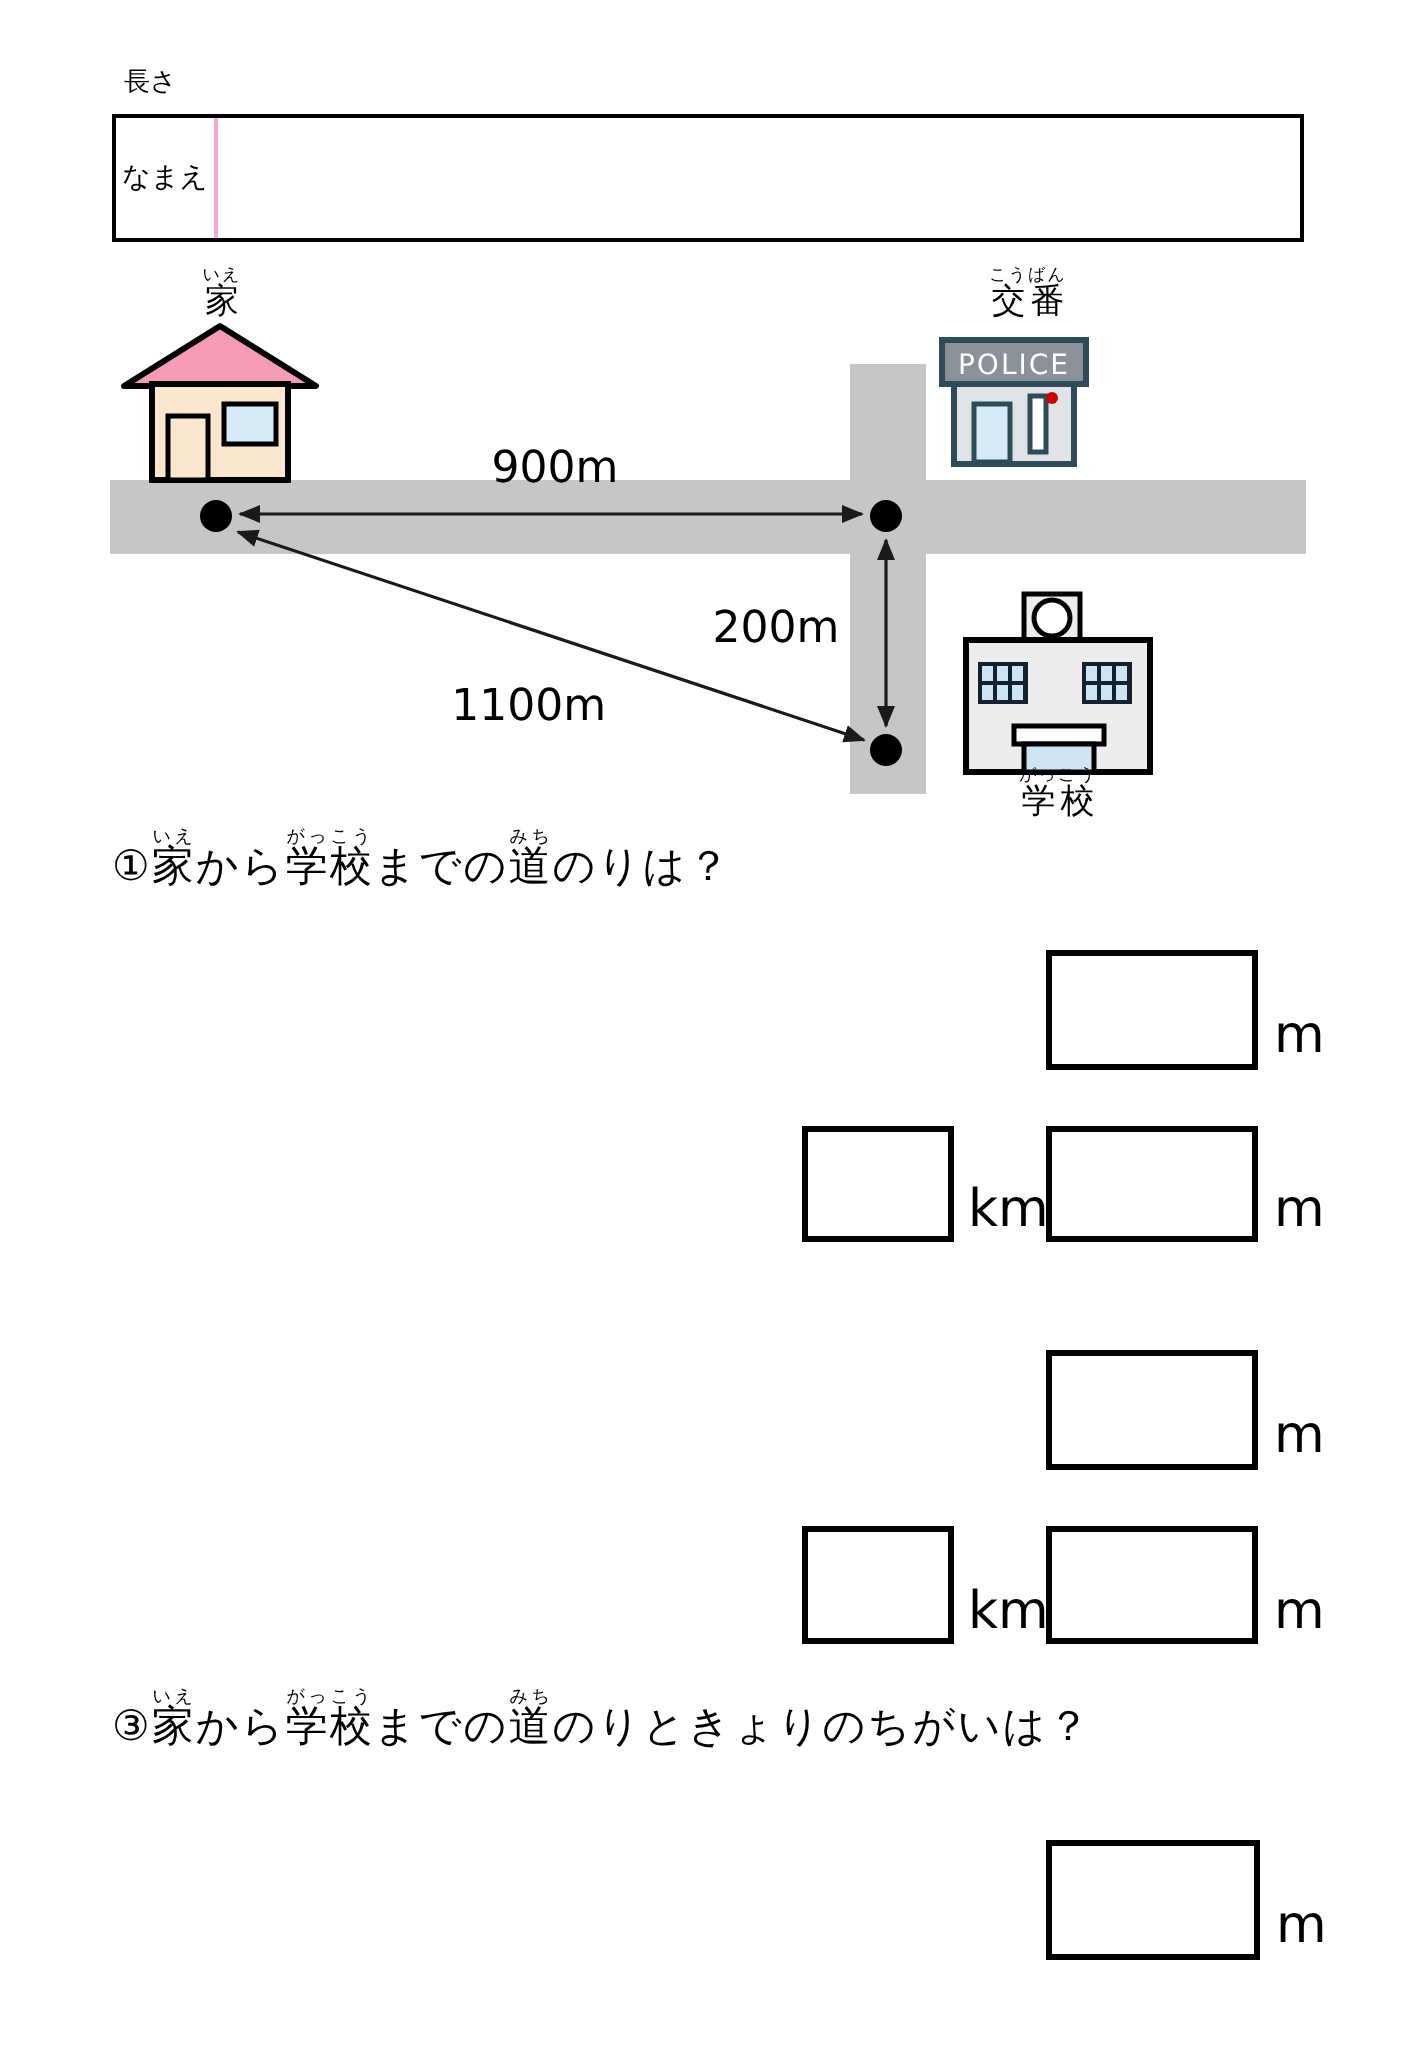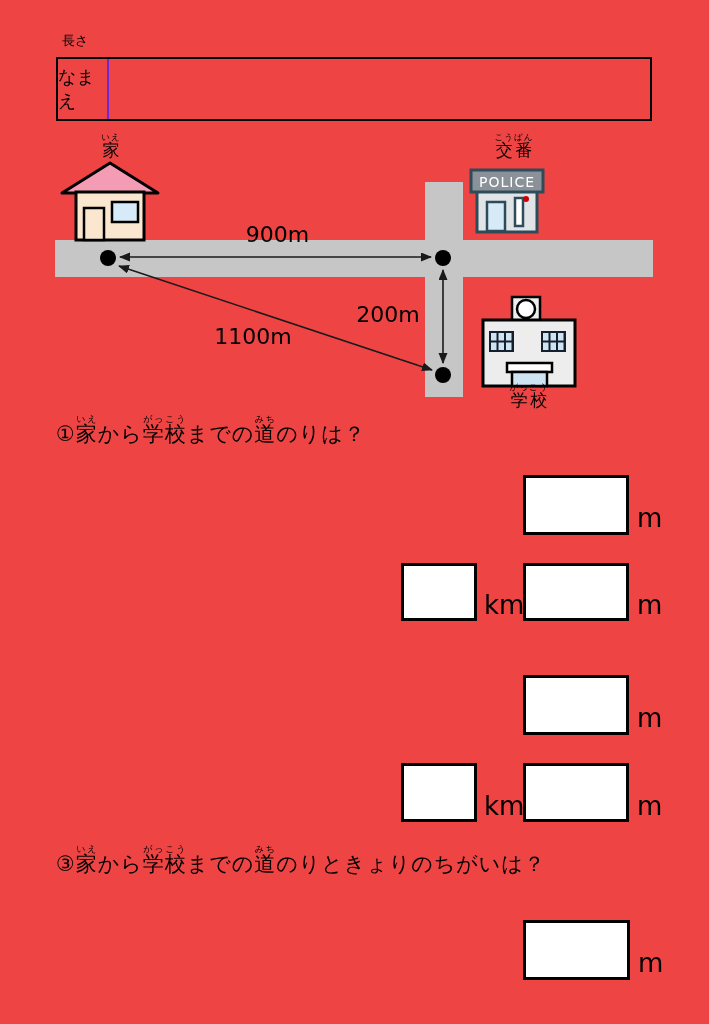--- a/index.html
+++ b/index.html
@@ -1,41 +1,41 @@
 <!DOCTYPE html>
 <html><head>
 <meta charset="utf-8">
 <style>
   html,body{margin:0;padding:0;background:#888;}
   *{box-sizing:border-box;}
   #page{
-    position:relative;width:709px;height:1024px;background:#ef4444;
+    position:relative;width:709px;height:1024px;background:#ffffff;
     margin:0 auto;font-family:"DejaVu Sans",sans-serif;color:#000;
     overflow:hidden;
     text-decoration:underline;
   }
   
   .subject-label{position:absolute;left:62px;top:32px;font-size:13px;}
   .name-table{position:absolute;left:56px;top:57px;width:596px;height:64px;border:2px solid #000;display:flex;}
-  .name-label-cell{width:51px;border-right:2px solid #6d28d9;display:flex;align-items:center;justify-content:center;font-size:18px;}
+  .name-label-cell{width:51px;border-right:2px solid #f9a8d4;display:flex;align-items:center;justify-content:center;font-size:14px;}
   .name-input-cell{flex:1;}
   
   .road{position:absolute;background:#c6c6c6;}
   #road-h{left:55px;top:240px;width:598px;height:37px;}
   #road-v{left:425px;top:182px;width:38px;height:215px;}
   .bldg{position:absolute;}
   .map-label{position:absolute;text-align:center;font-size:17px;line-height:1.15;white-space:nowrap;}
   .map-label rt{font-size:8.5px;letter-spacing:1px;font-weight:normal;}
   #house-label{left:81px;top:133px;width:60px;}
   #police-label{left:483px;top:133px;width:62px;}
   #school-label{left:499px;top:383px;width:60px;}
   .dist-label{position:absolute;font-size:22px;text-align:center;white-space:nowrap;}
   #dist-900{left:235px;top:222px;width:85px;}
   #dist-300{left:343px;top:302px;width:90px;}
-  #dist-1100{left:203px;top:324px;width:100px;}
+  #dist-1100{left:203px;top:341px;width:100px;text-align:right;}
   #arrow-layer{position:absolute;left:0;top:130px;width:709px;height:300px;pointer-events:none;}
   
   .q{position:absolute;left:56px;font-size:21px;white-space:nowrap;letter-spacing:1px;}
   .q rt{font-size:9px;letter-spacing:1px;}
   #q1{top:414px;}
   #q2{top:643px;}
   #q3{top:844px;}
   
   .abox{position:absolute;background:#fff;border:3px solid #000;}
   .unit{position:absolute;font-size:26px;}

